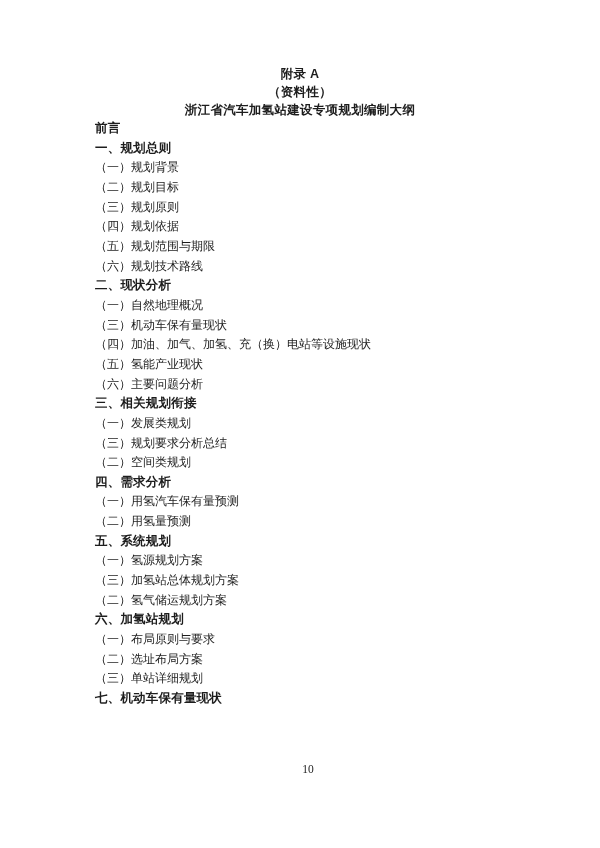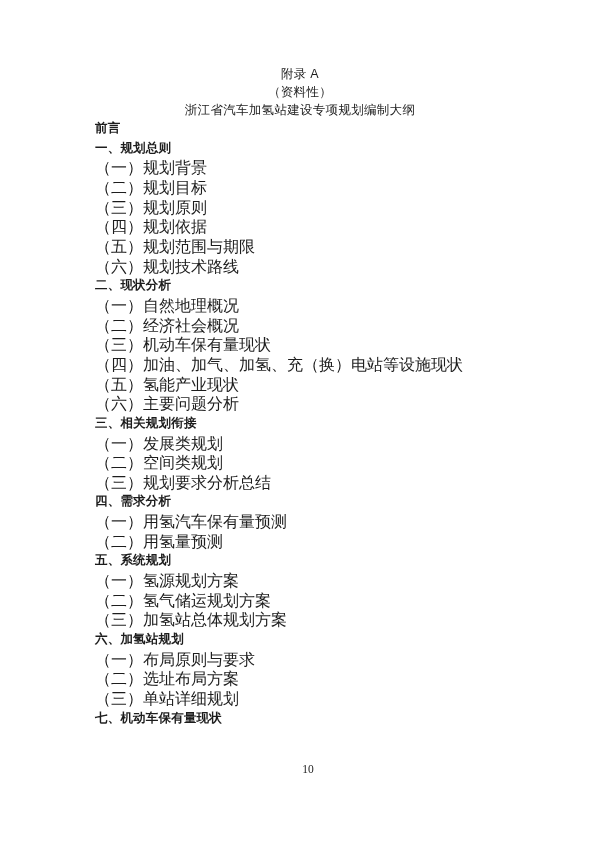--- a/index.html
+++ b/index.html
@@ -16,32 +16,32 @@
     font-family: "Liberation Serif", serif;
     overflow: hidden;
   }
   .doc-header {
     padding-top: 65px;
     text-align: center;
   }
   .h-line {
     line-height: 18px;
     font-size: 12.5px;
-    font-weight: normal;
+    font-weight: bold;
     font-family: "Liberation Sans", sans-serif;
     letter-spacing: 0.3px;
   }
   .outline {
     padding-left: 95px;
     padding-right: 72px;
     padding-top: 0;
   }
   .line {
     line-height: 19.65px;
-    font-size: 16px;
+    font-size: 12px;
     white-space: nowrap;
   }
   .line.heading {
     font-weight: bold;
     font-size: 12.5px;
     font-family: "Liberation Sans", sans-serif;
     letter-spacing: 0.2px;
   }
   .page-number {
     position: absolute;
@@ -70,36 +70,35 @@
     <div class="line heading">前言</div>
     <div class="line heading">一、规划总则</div>
     <div class="line">（一）规划背景</div>
     <div class="line">（二）规划目标</div>
     <div class="line">（三）规划原则</div>
     <div class="line">（四）规划依据</div>
     <div class="line">（五）规划范围与期限</div>
     <div class="line">（六）规划技术路线</div>
     <div class="line heading">二、现状分析</div>
     <div class="line">（一）自然地理概况</div>
-    <div class="line">（二）经济社会概况</div>
     <div class="line">（三）机动车保有量现状</div>
     <div class="line">（四）加油、加气、加氢、充（换）电站等设施现状</div>
     <div class="line">（五）氢能产业现状</div>
     <div class="line">（六）主要问题分析</div>
     <div class="line heading">三、相关规划衔接</div>
     <div class="line">（一）发展类规划</div>
+    <div class="line">（三）规划要求分析总结</div>
     <div class="line">（二）空间类规划</div>
-    <div class="line">（三）规划要求分析总结</div>
     <div class="line heading">四、需求分析</div>
     <div class="line">（一）用氢汽车保有量预测</div>
     <div class="line">（二）用氢量预测</div>
     <div class="line heading">五、系统规划</div>
     <div class="line">（一）氢源规划方案</div>
+    <div class="line">（三）加氢站总体规划方案</div>
     <div class="line">（二）氢气储运规划方案</div>
-    <div class="line">（三）加氢站总体规划方案</div>
     <div class="line heading">六、加氢站规划</div>
     <div class="line">（一）布局原则与要求</div>
     <div class="line">（二）选址布局方案</div>
     <div class="line">（三）单站详细规划</div>
     <div class="line heading">七、机动车保有量现状</div>
   </main>
 
   <footer>
     <div class="page-number">10</div>
   </footer>

